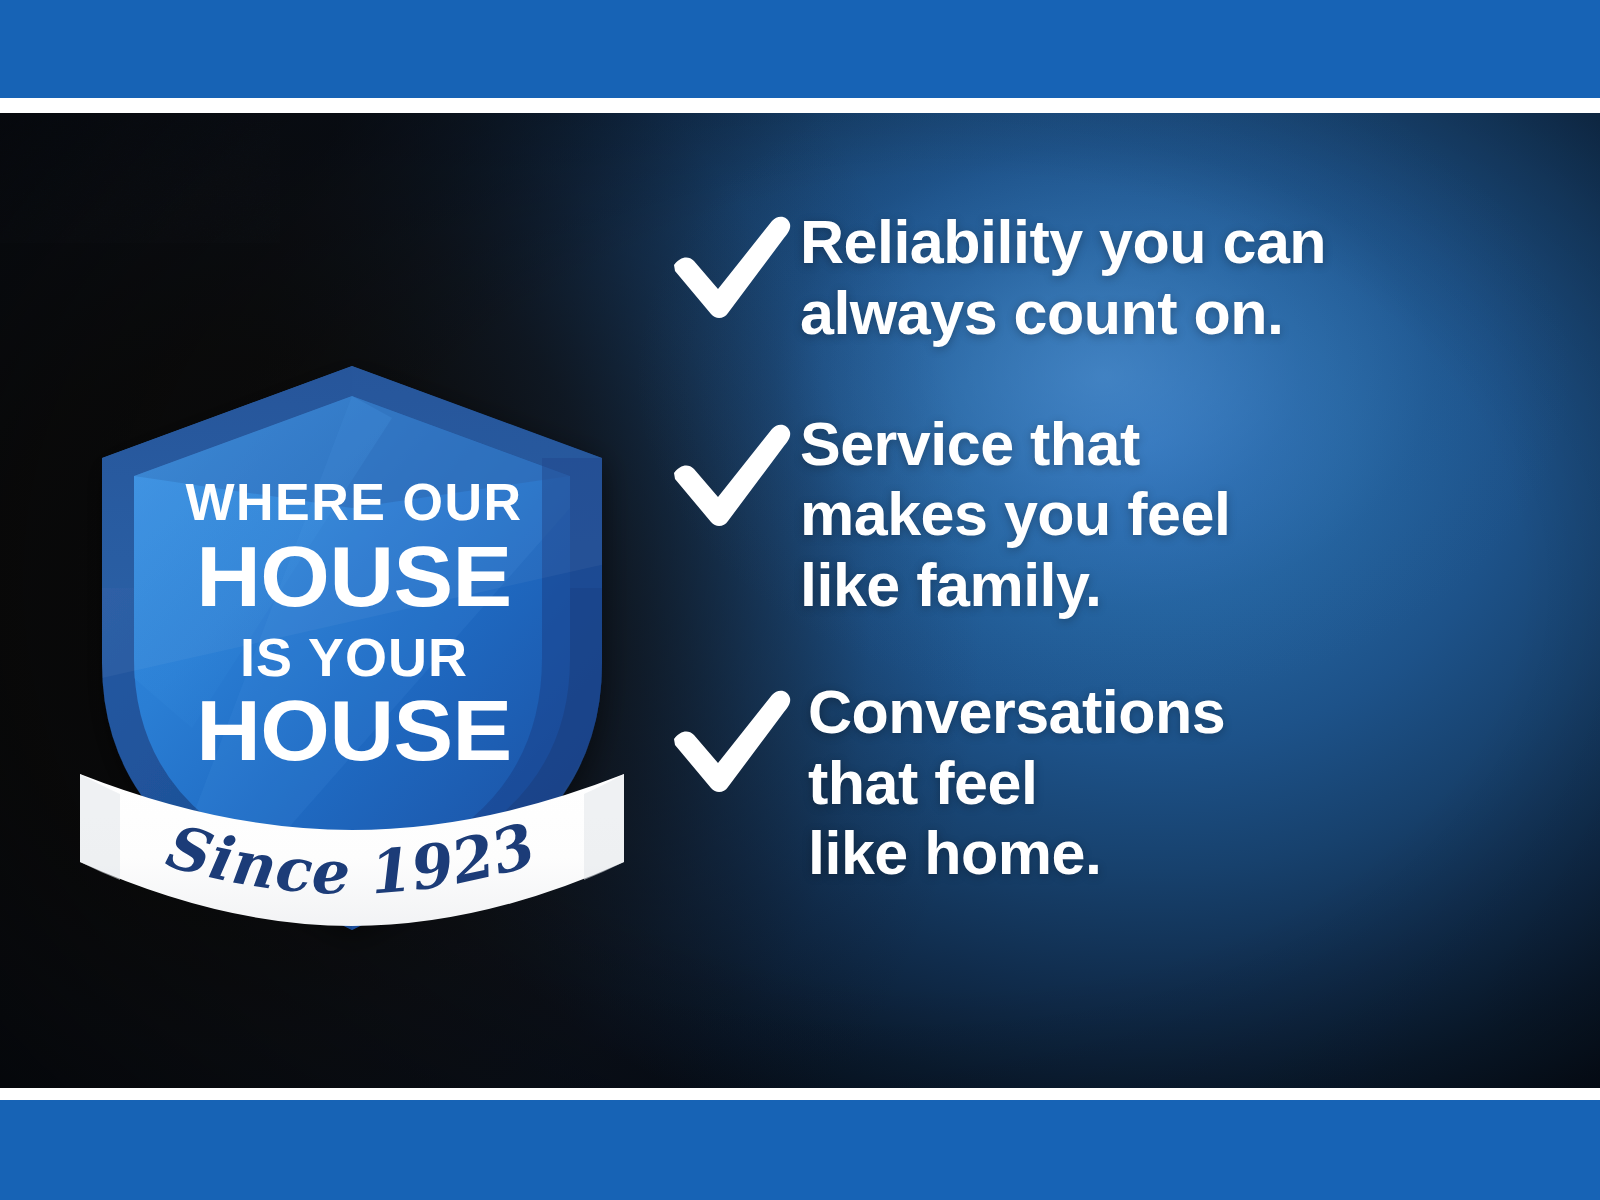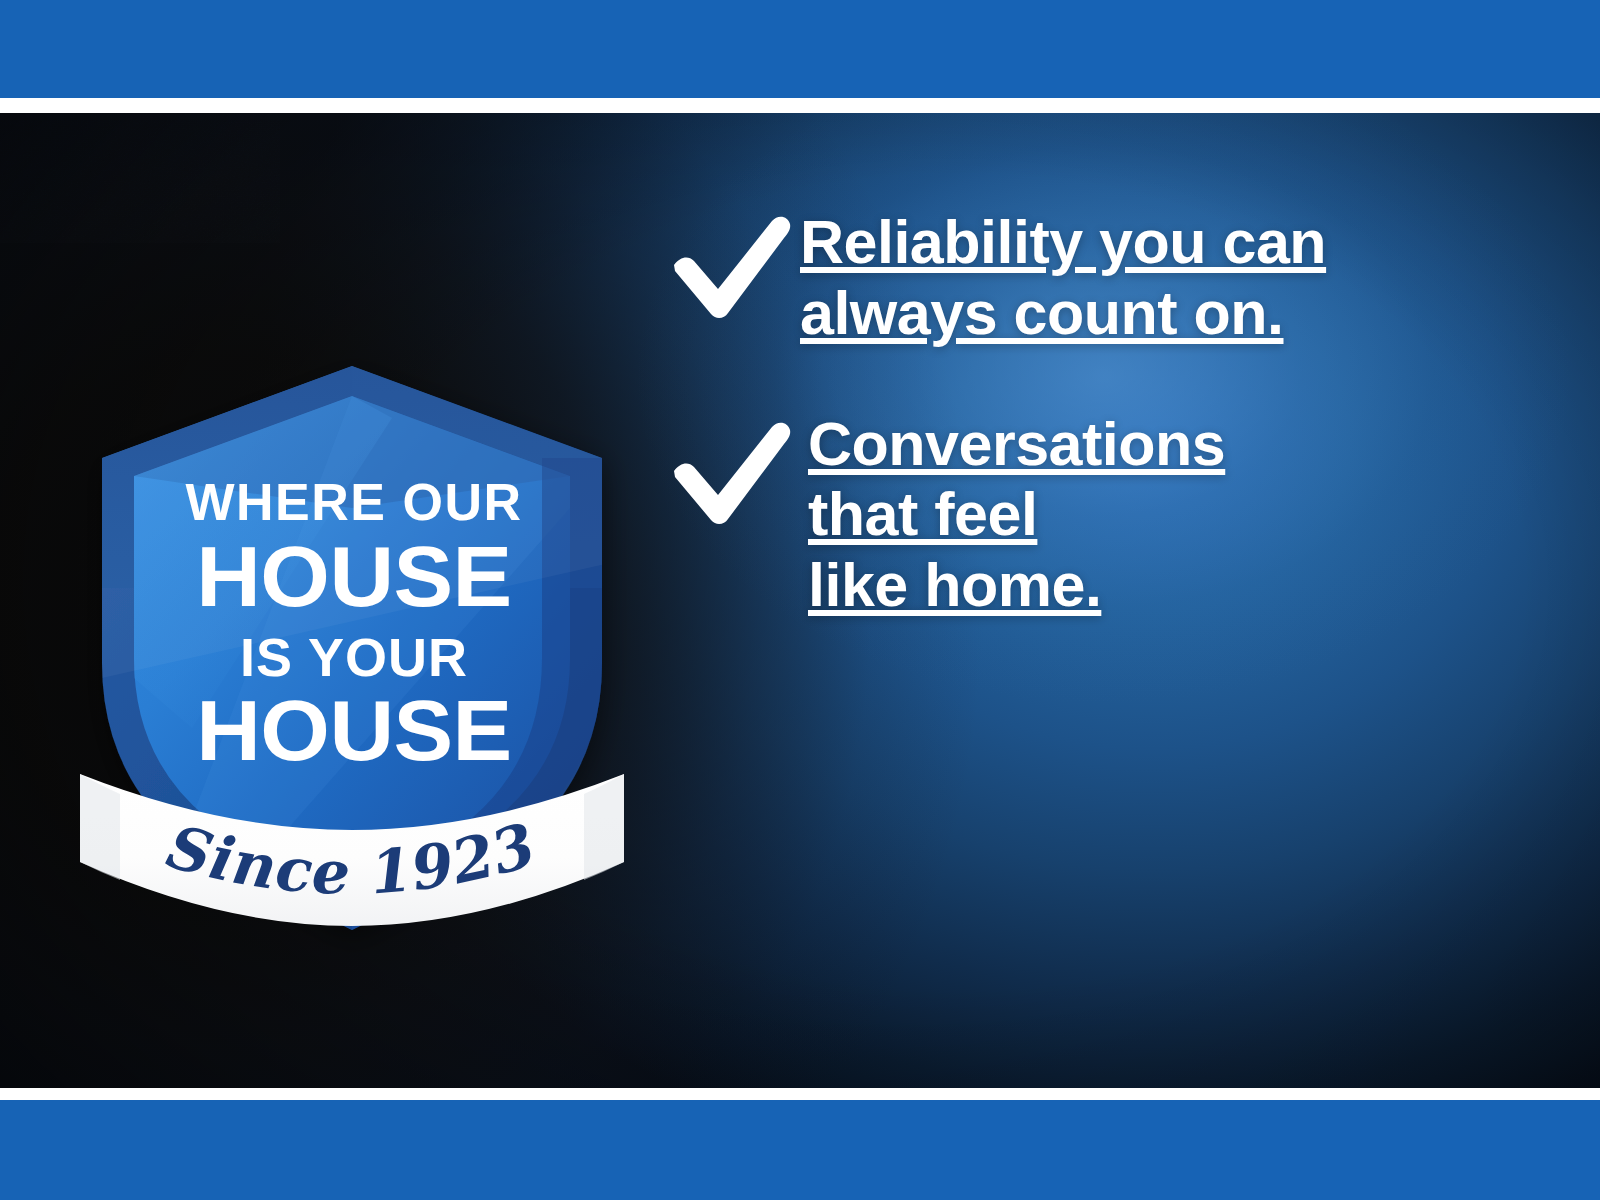--- a/index.html
+++ b/index.html
@@ -106,21 +106,20 @@
   .btext {
     color:#ffffff;
     font-family:"Liberation Sans", sans-serif;
     font-weight:bold;
     font-size:61px;
     line-height:1.16;
     letter-spacing:-0.5px;
     white-space:pre-line;
     text-shadow:0 2px 10px rgba(0,0,0,0.28);
     padding-top:4px;
-    text-decoration:underline;
   }
 
   
   .b1 { margin-bottom:56px; }
   .b2 { margin-bottom:52px; }
   .b1 .check { margin-top:6px; }
   .b2 .check { margin-top:12px; }
   .b3 .check { margin-top:10px; }
 
   
@@ -297,20 +296,35 @@
                      L 112 12 C 118 5, 128 7, 130 15
                      C 131 20, 128 24, 124 29
                      L 68 104 C 64 110, 56 111, 51 105
                      L 15 62 Z" fill="#ffffff"></path>
           </svg>
         </div>
         <div class="btext">Reliability you can
 always count on.</div>
       </div>
 
+      <div class="bullet b2">
+        <div class="check">
+          <svg viewBox="0 0 140 112" xmlns="http://www.w3.org/2000/svg">
+            <path d="M14 56 C 20 48, 28 46, 34 52
+                     L 58 80
+                     L 112 12 C 118 5, 128 7, 130 15
+                     C 131 20, 128 24, 124 29
+                     L 68 104 C 64 110, 56 111, 51 105
+                     L 15 62 Z" fill="#ffffff"></path>
+          </svg>
+        </div>
+        <div class="btext">Service that
+makes you feel
+like family.</div>
+      </div>
 
       <div class="bullet b3">
         <div class="check">
           <svg viewBox="0 0 140 112" xmlns="http://www.w3.org/2000/svg">
             <path d="M14 56 C 20 48, 28 46, 34 52
                      L 58 80
                      L 112 12 C 118 5, 128 7, 130 15
                      C 131 20, 128 24, 124 29
                      L 68 104 C 64 110, 56 111, 51 105
                      L 15 62 Z" fill="#ffffff"></path>

